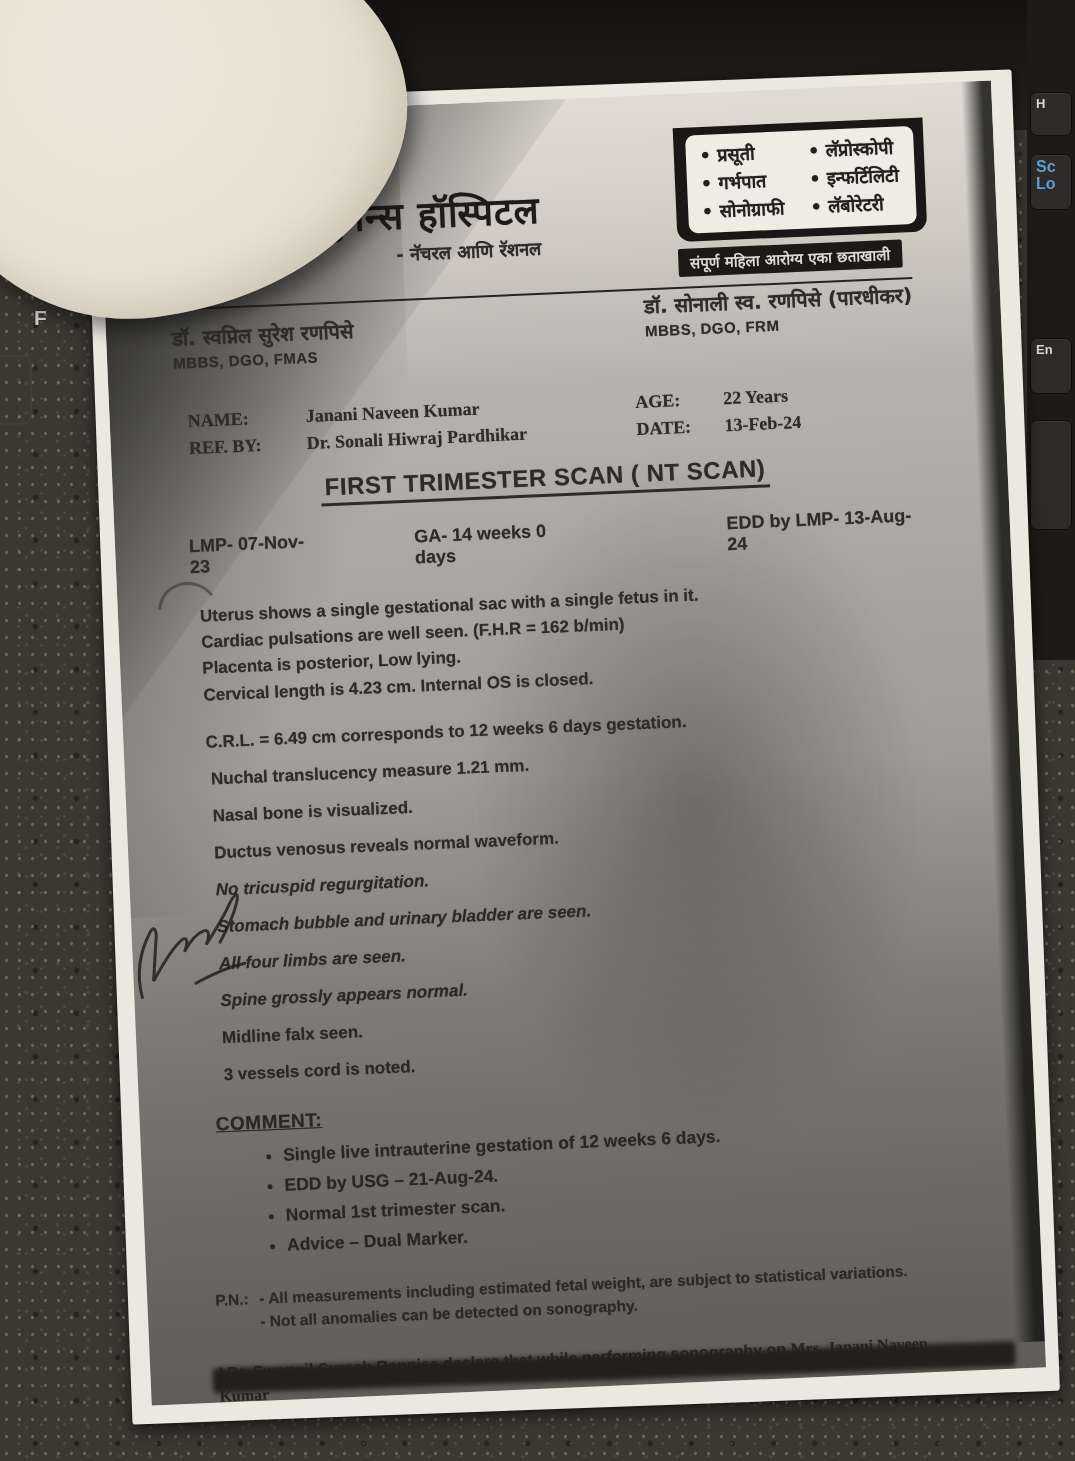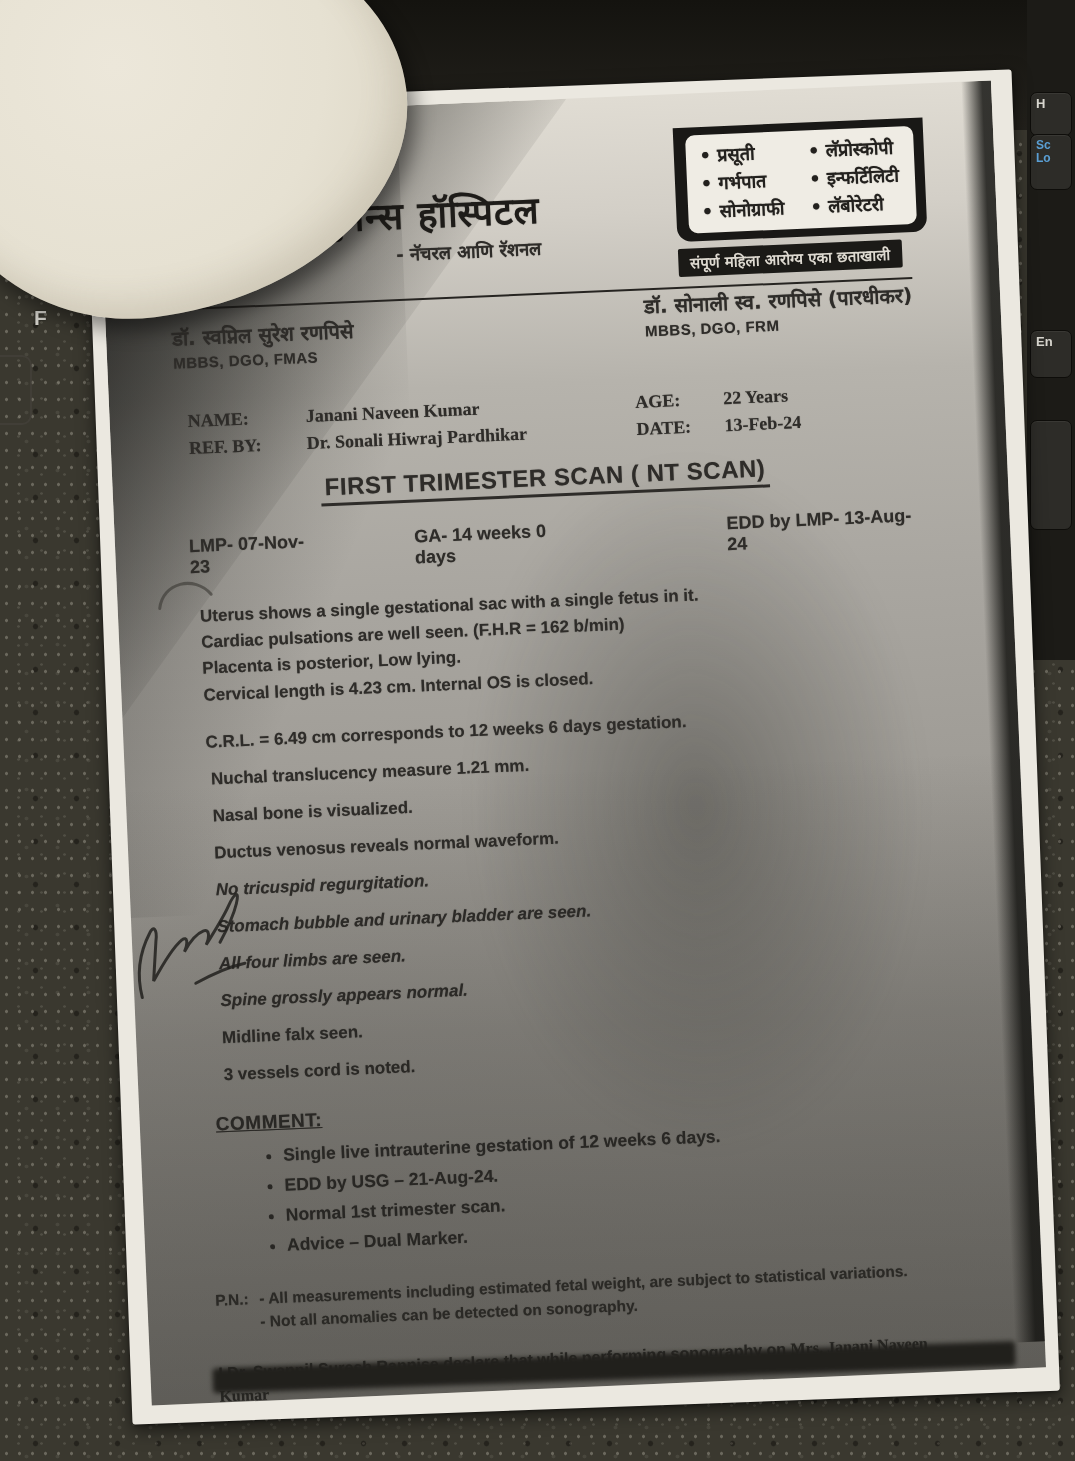--- a/index.html
+++ b/index.html
@@ -97,22 +97,22 @@
     transform:rotate(-7deg);
     box-shadow:6px 12px 20px rgba(0,0,0,.45), inset -10px -16px 34px rgba(120,110,90,.18);
   }
 </style>
 </head>
 <body>
 
 <div class="laptop-top"></div>
 <div class="laptop-right"></div>
 <div class="kb-key" style="right:3px; top:92px; width:42px; height:44px;"><span>H</span></div>
-<div class="kb-key blue" style="right:3px; top:134px; width:42px; height:56px; font-size:12px;"><span>Sc Lo</span></div>
-<div class="kb-key" style="right:3px; top:330px; width:42px; height:48px;"><span>En</span></div>
+<div class="kb-key blue" style="right:3px; top:154px; width:42px; height:56px; font-size:16px;"><span>Sc Lo</span></div>
+<div class="kb-key" style="right:3px; top:338px; width:42px; height:56px;"><span>En</span></div>
 <div class="kb-key" style="right:3px; top:420px; width:42px; height:110px;"></div>
 <span class="left-key-letter" style="left:14px; top:216px;">R</span>
 <span class="left-key-letter" style="left:34px; top:306px;">F</span>
 <div class="left-key-outline"></div>
 
 <div class="paper">
   <div class="print">
     <div class="corner-shadow"></div>
     <div class="corner-shadow2"></div>
     <div class="ghost-blob"></div>

